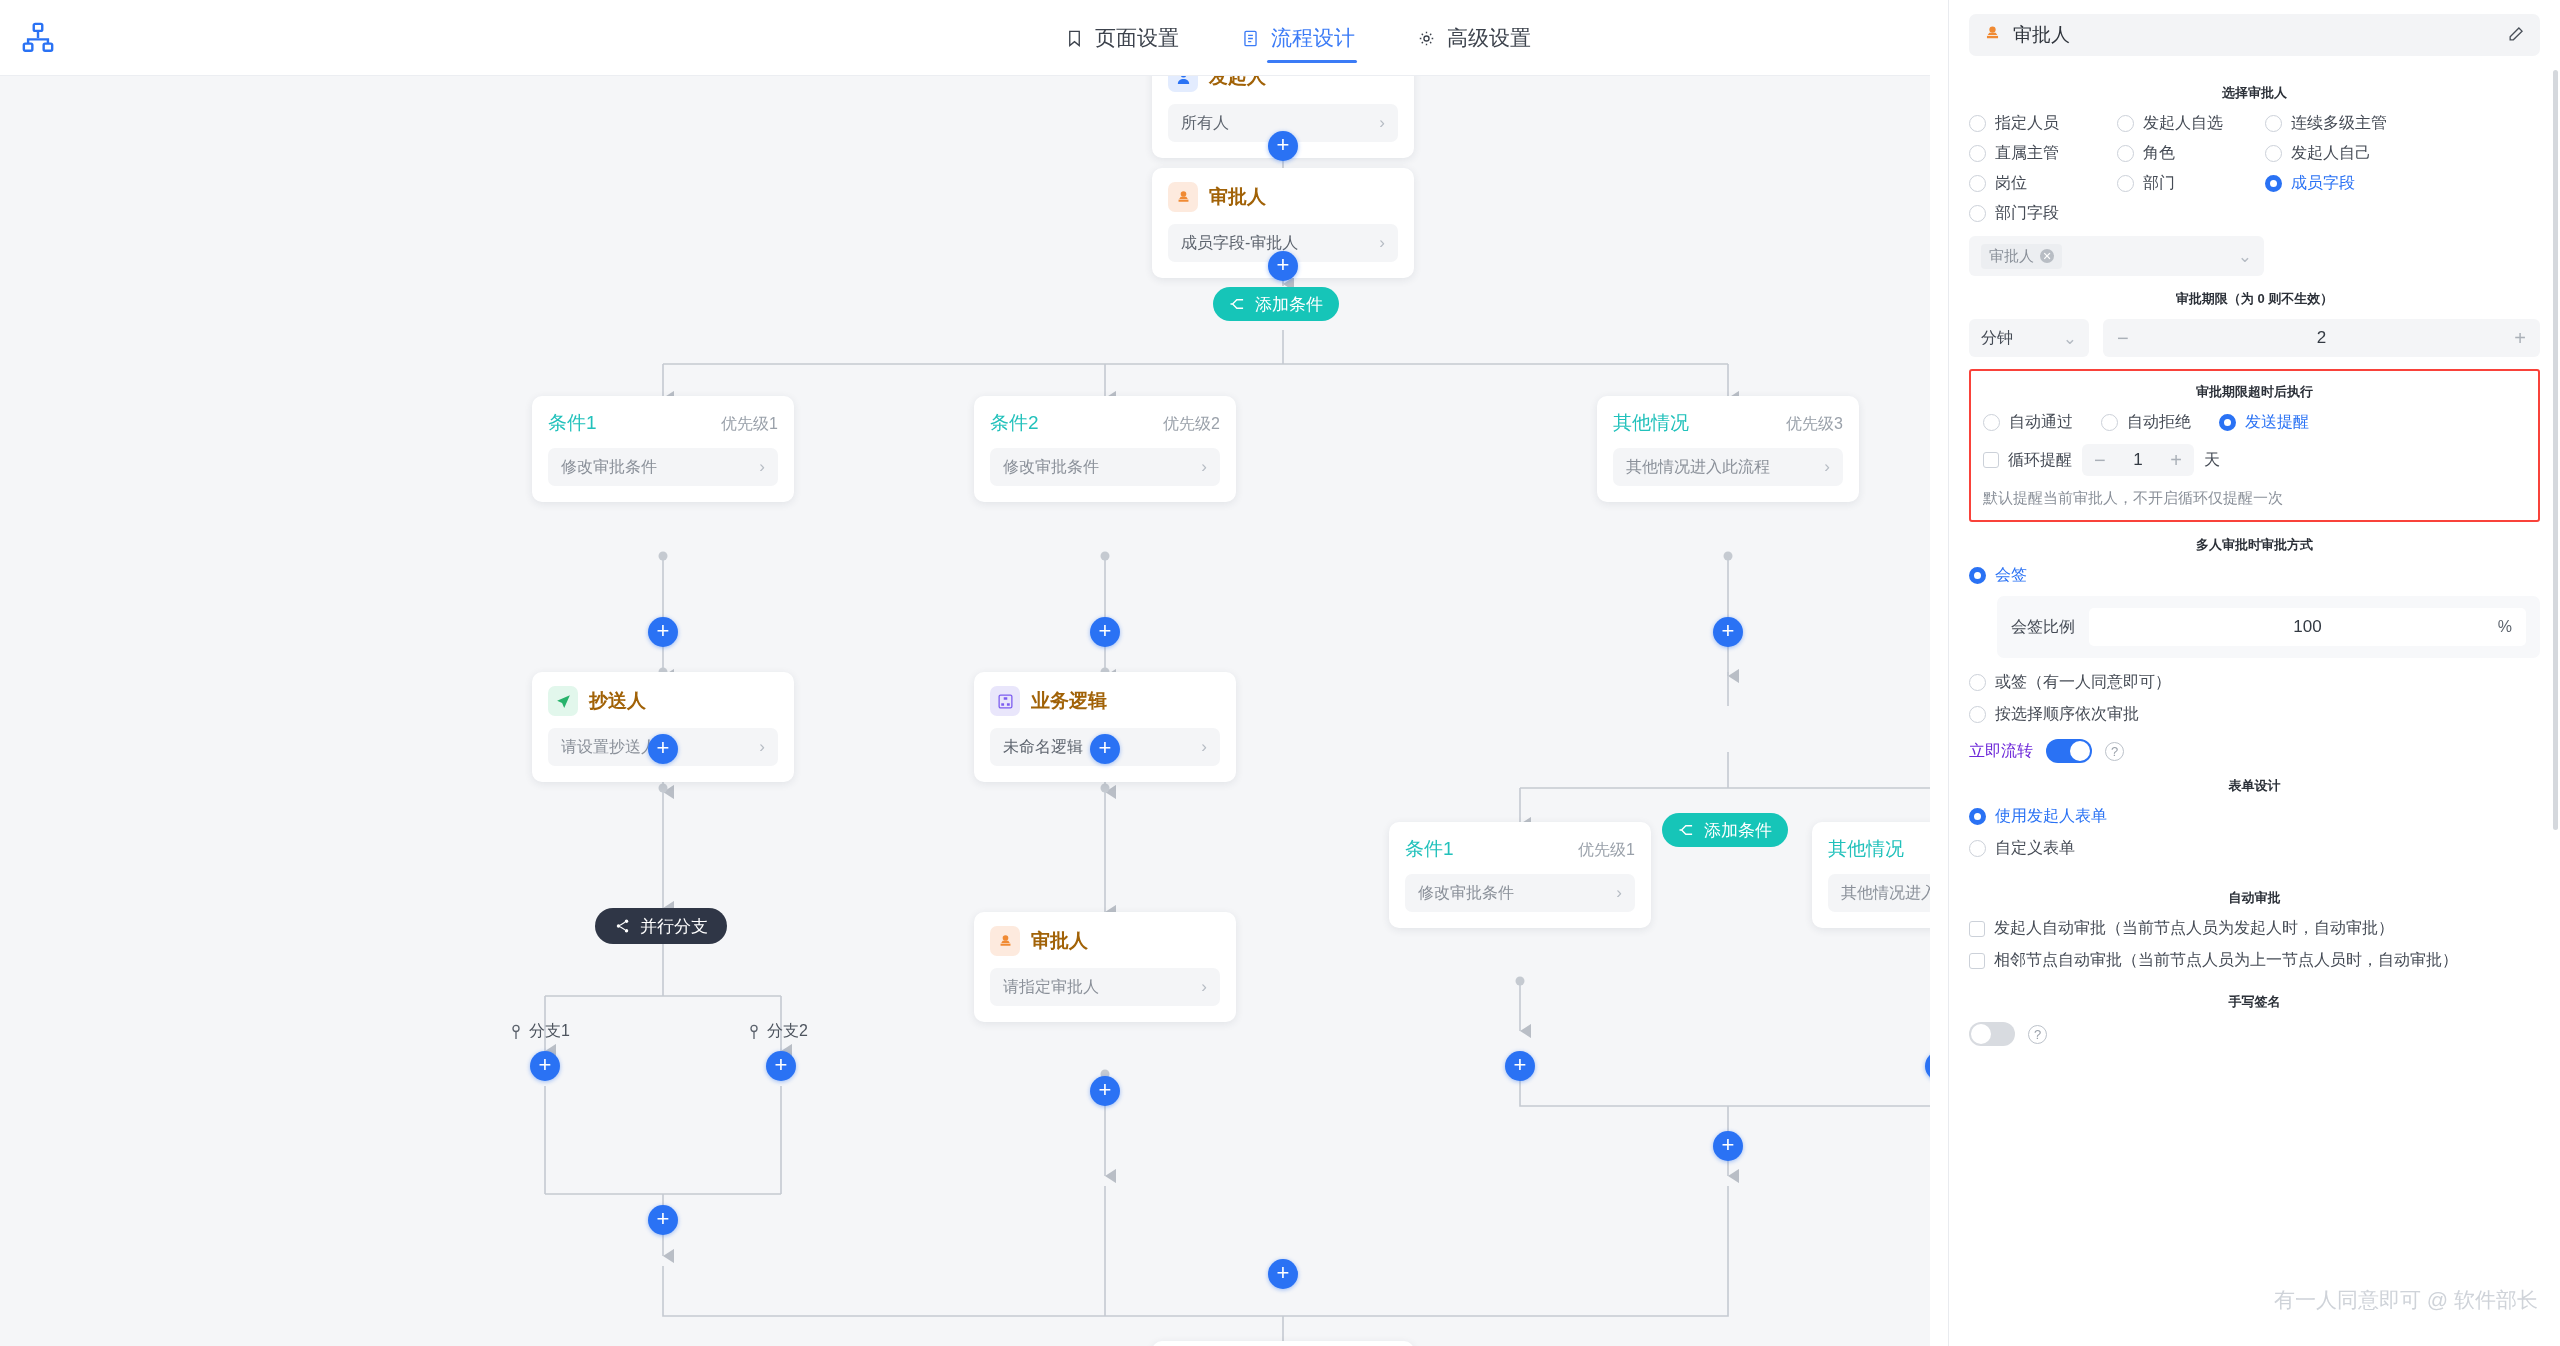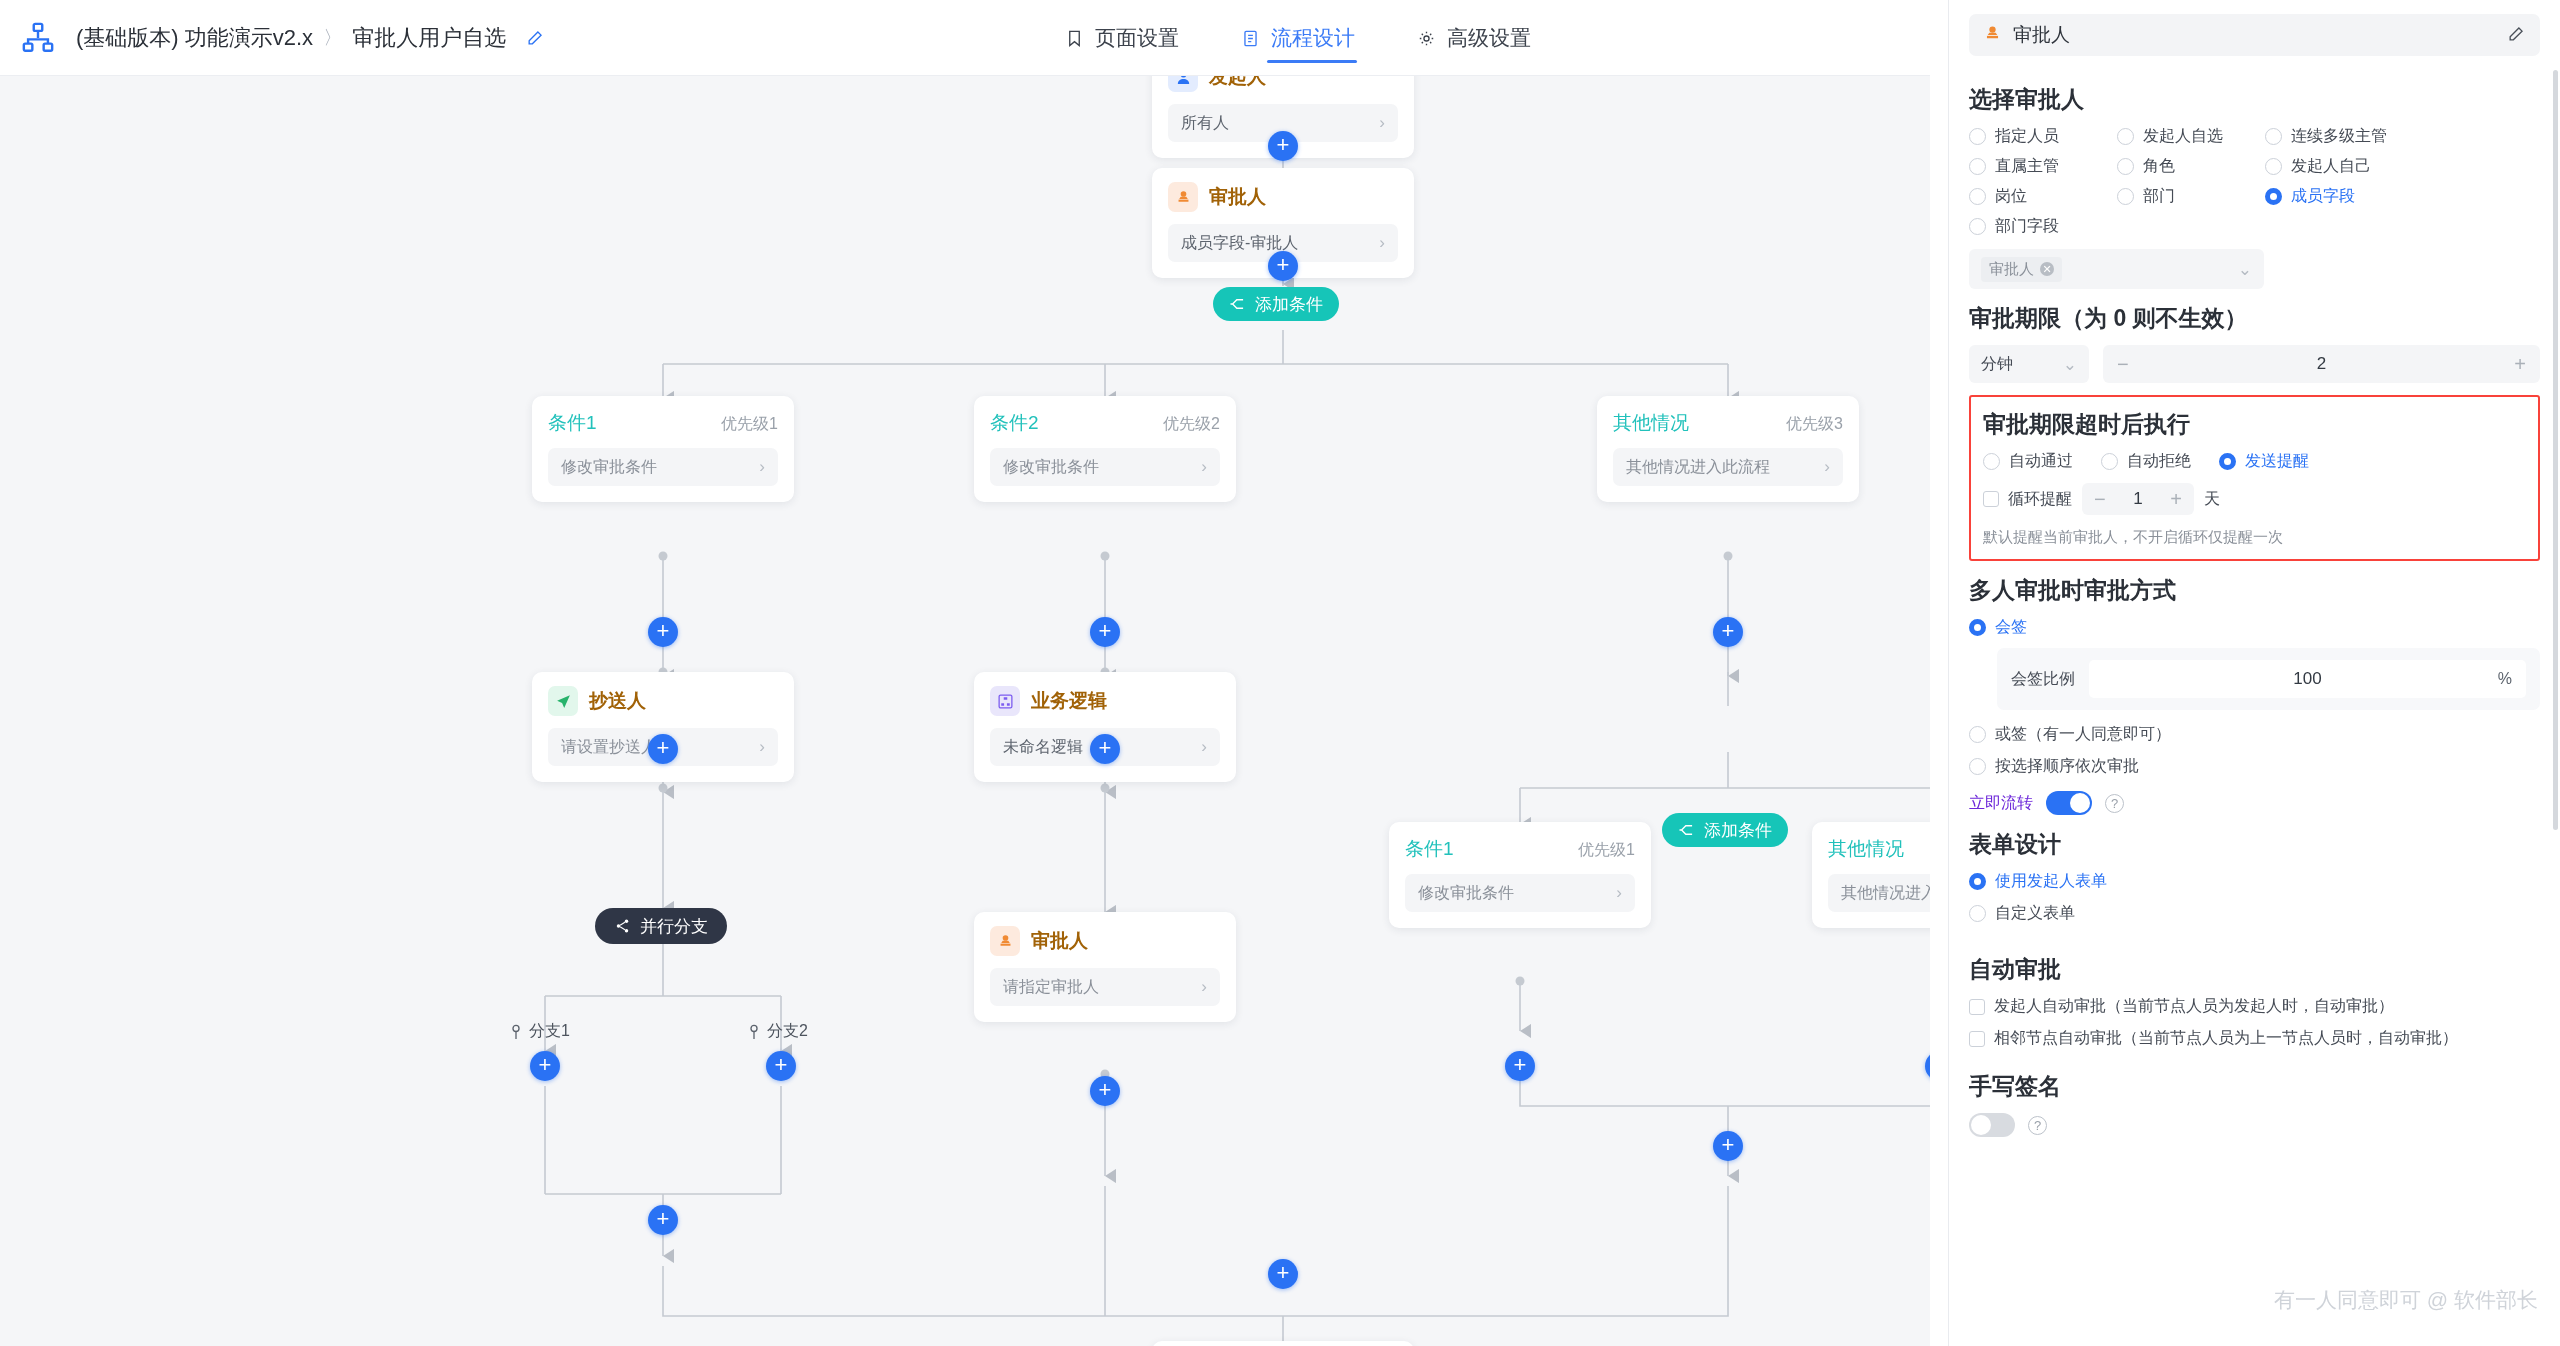--- a/index.html
+++ b/index.html
@@ -92,21 +92,21 @@
     background: #fff; border-left: 1px solid #e9ebef; overflow: hidden;
   }
   .panel-head { padding: 14px 20px 0 20px; }
   .panel-title-box {
     background: #f3f4f6; border-radius: 7px; height: 42px; padding: 0 14px;
     display: flex; align-items: center; gap: 11px;
   }
   .panel-title { font-size: 19px; color: #2f343c; flex: 1; }
   .panel-body { padding: 16px 20px 0 20px; }
 
-  .sec-title { font-size: 23px; font-weight: bold; color: #2b3038; margin: 14px 0 11px 0; }
+  .sec-title { font-size: 13px; font-weight: bold; color: #2b3038; margin: 14px 0 11px 0; text-align: center; }
   .sec-title.first { margin-top: 12px; }
 
   .radio-grid { display: grid; grid-template-columns: 148px 148px 1fr; row-gap: 9px; }
   .rb { display: flex; align-items: center; gap: 9px; font-size: 16px; color: #454b55; cursor: pointer; }
   .rb .dot { width: 17px; height: 17px; border-radius: 50%; border: 1px solid #ccd1d9; background: #fff; flex:none; }
   .rb.on .dot { border: 5px solid #2a72f4; background: #fff; }
   .rb.on { color: #2a72f4; }
 
   .select-box {
     margin-top: 12px; width: 295px; height: 40px; background: #f4f5f7; border-radius: 6px;
@@ -155,30 +155,20 @@
 <div id="app">
 
   <div class="topbar">
     <div class="logo-wrap">
       <svg width="34" height="34" viewBox="0 0 24 24">
         <rect x="9" y="2" width="6" height="5" rx="1" fill="none" stroke="#2a72f4" stroke-width="1.7"></rect>
         <rect x="2" y="16" width="6" height="5" rx="1" fill="none" stroke="#2a72f4" stroke-width="1.7"></rect>
         <rect x="16" y="16" width="6" height="5" rx="1" fill="none" stroke="#2a72f4" stroke-width="1.7"></rect>
         <path d="M12 7v5M5 16v-3h14v3M12 12v0" fill="none" stroke="#2a72f4" stroke-width="1.7"></path>
       </svg>
-    </div>
-    <div class="breadcrumb">
-      <span>(基础版本) 功能演示v2.x</span>
-      <span class="bc-sep">〉</span>
-      <span>审批人用户自选</span>
-      <span class="bc-edit">
-        <svg width="19" height="19" viewBox="0 0 24 24">
-          <path d="M4 20h4L19 9l-4-4L4 16v4z" fill="none" stroke="#2a72f4" stroke-width="1.7"></path>
-        </svg>
-      </span>
     </div>
   </div>
 
   <div class="tabs">
     <div class="tab">
       <svg width="19" height="19" viewBox="0 0 24 24">
         <path d="M6 3h12v18l-6-5-6 5V3z" fill="none" stroke="#3c424c" stroke-width="1.7"></path>
       </svg>
       <span>页面设置</span>
     </div>

